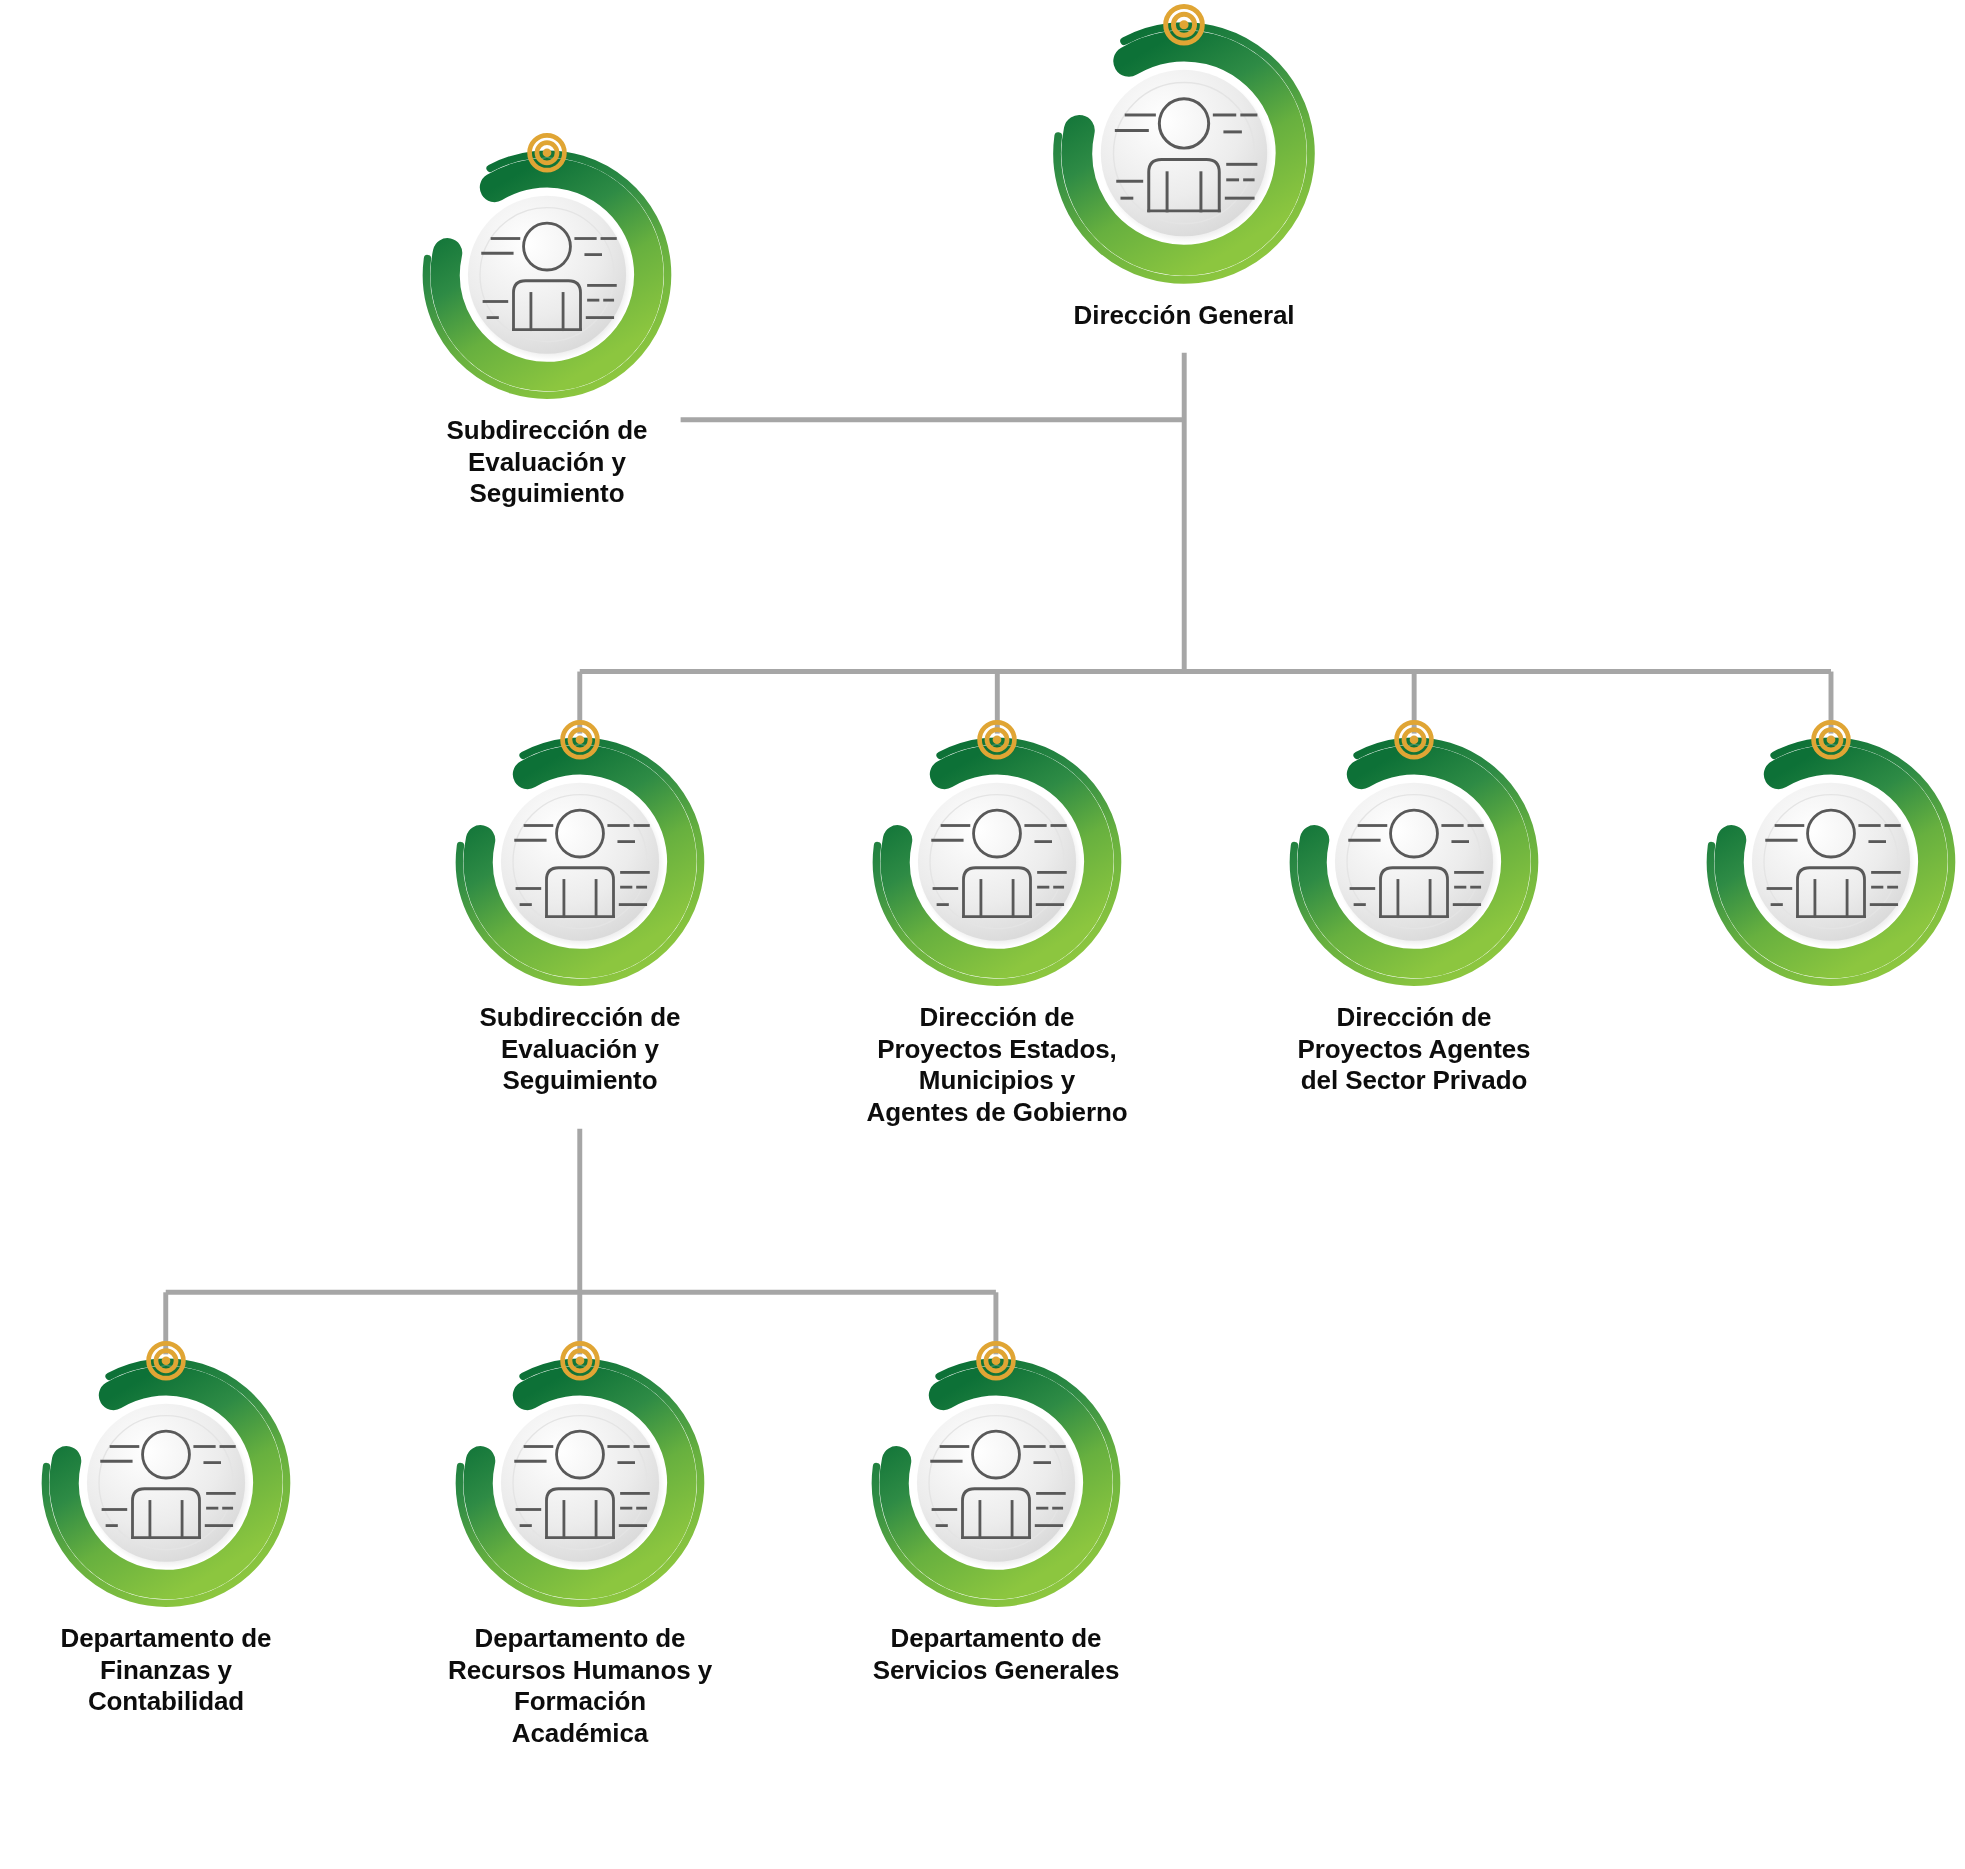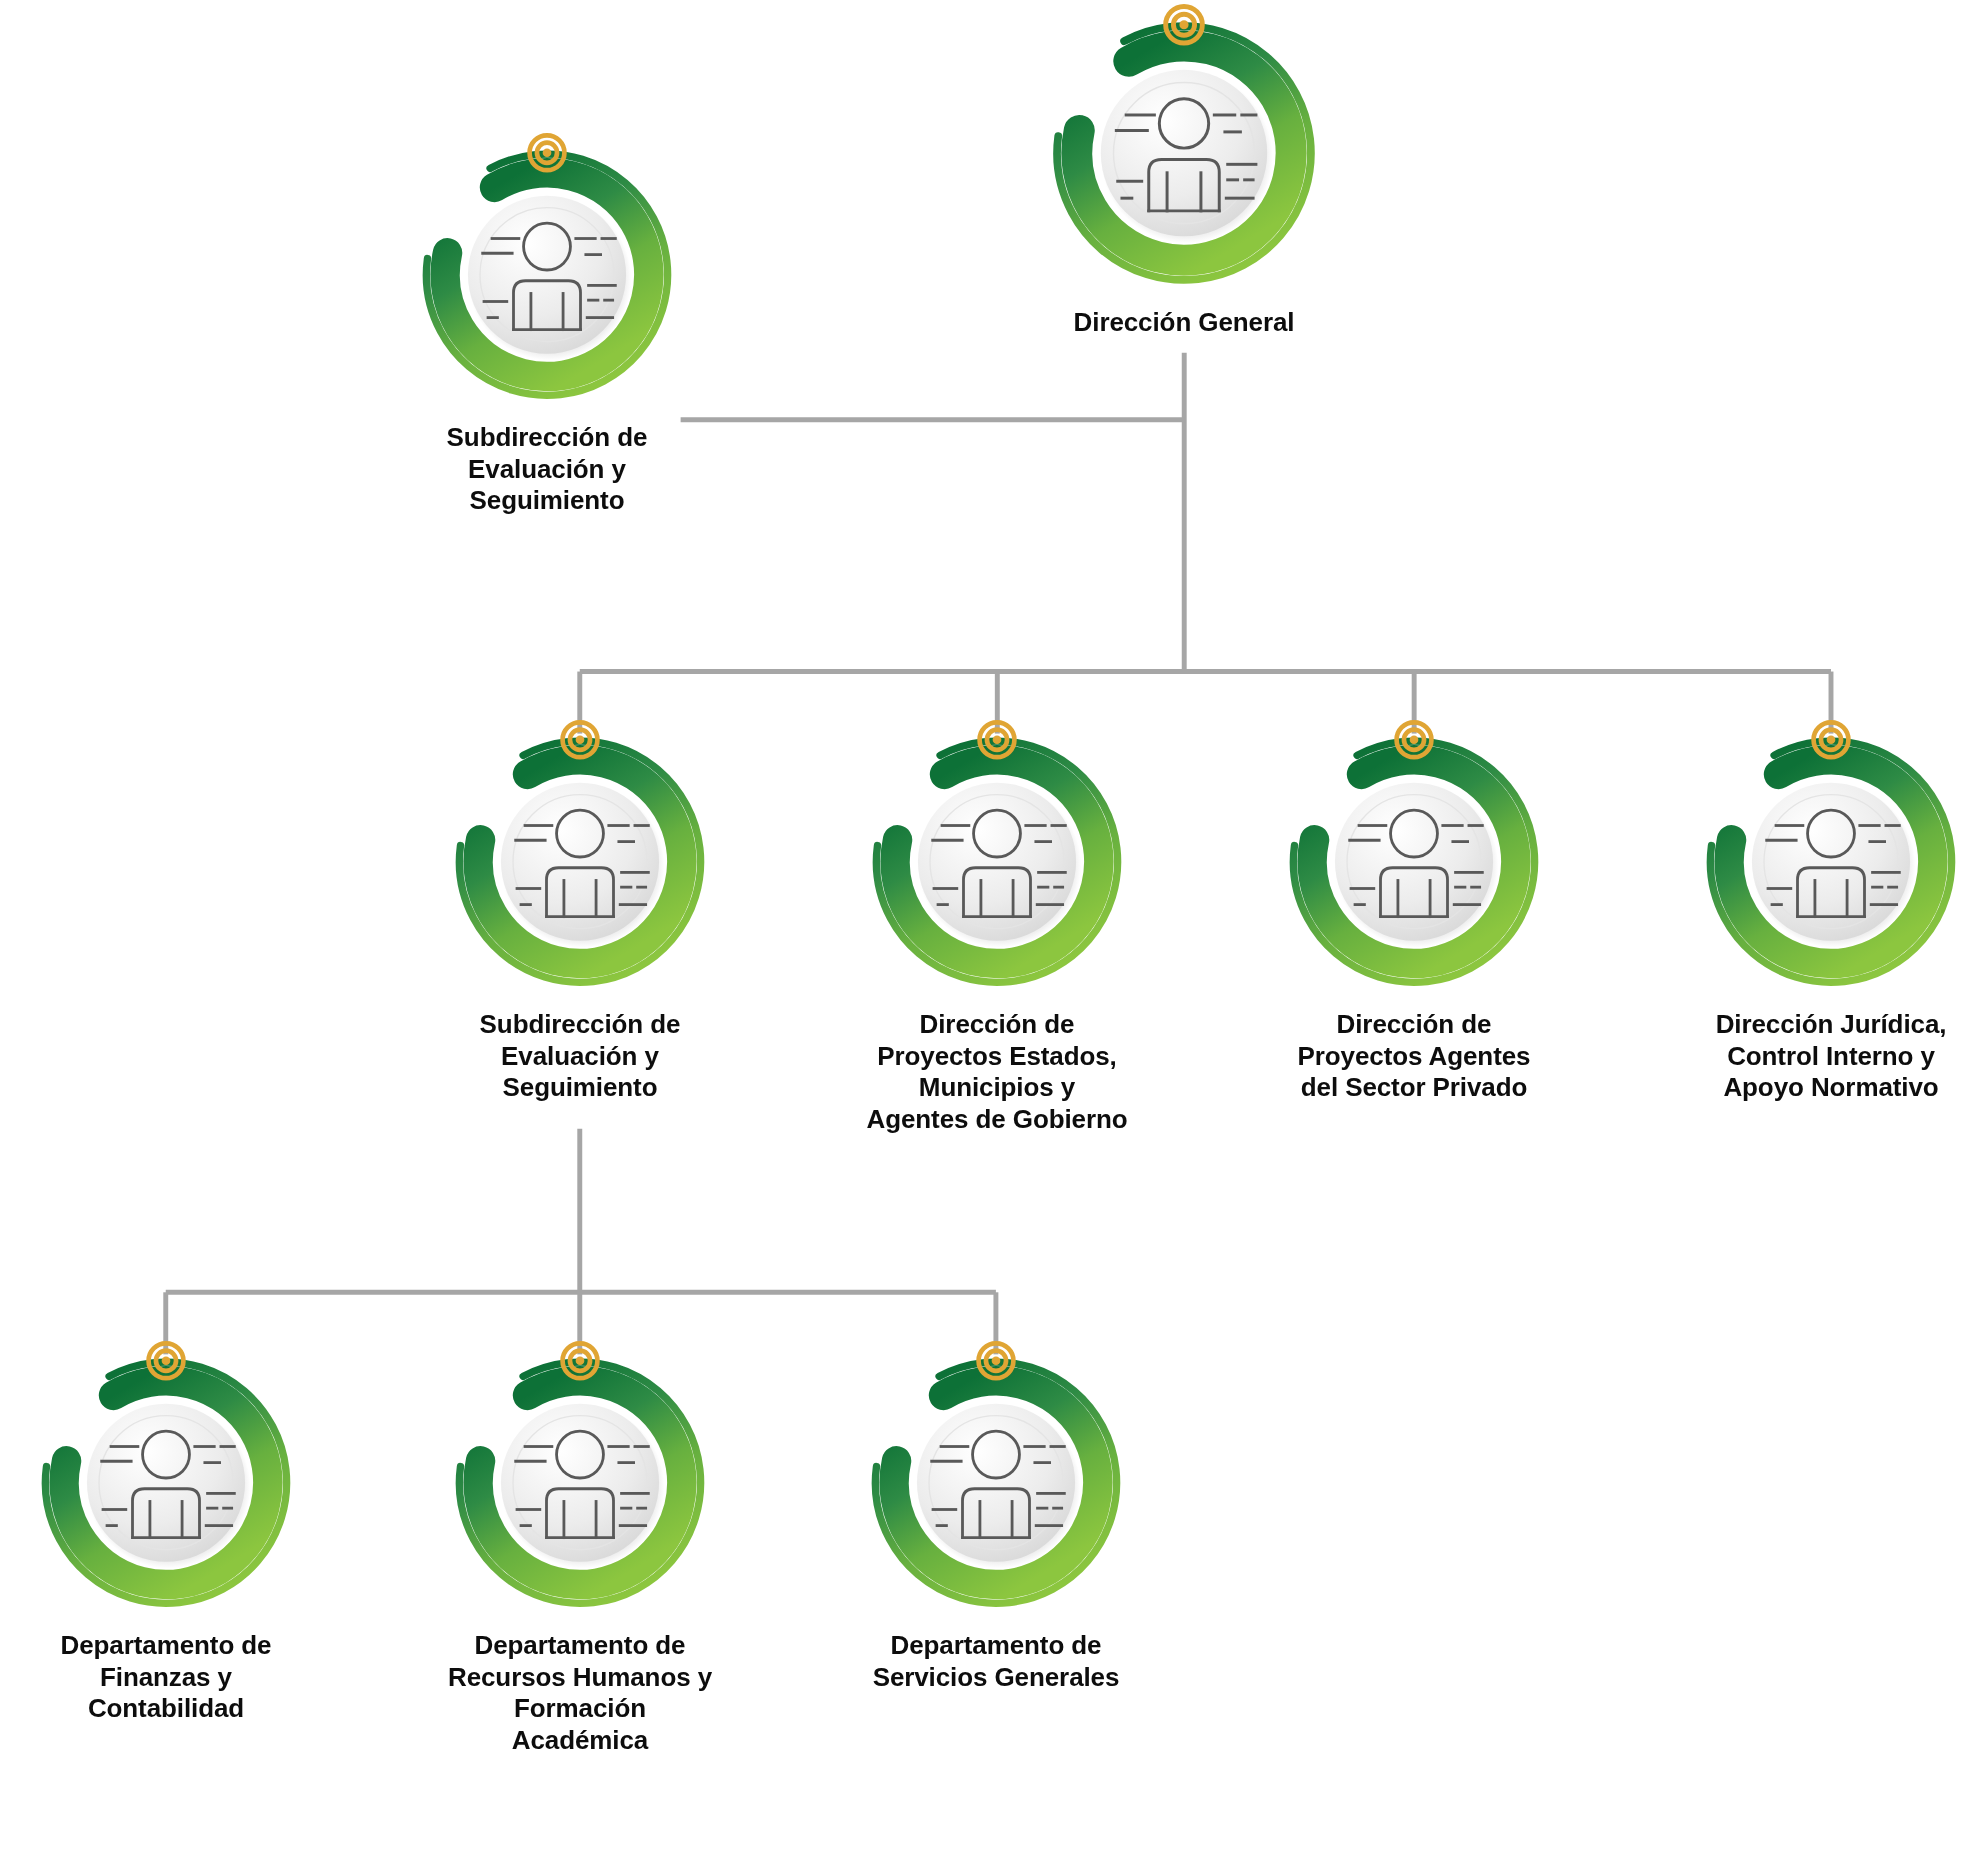--- a/index.html
+++ b/index.html
@@ -50,21 +50,21 @@
     overflow: visible;
   }
 
   .node-label {
     font-family: "Liberation Sans", sans-serif;
     font-weight: bold;
     font-size: 26px;
     line-height: 1.22;
     color: #0d0d0d;
     letter-spacing: -0.1px;
-    margin-top: 20px;
+    margin-top: 13px;
     white-space: pre-line;
   }
 
   
   .node.size-root   { width: 282px; }
   .node.size-root .node-graphic { width: 282px; height: 282px; }
   .node.size-root .node-graphic svg { width: 282px; height: 282px; }
 </style>
 </head>
 <body>
@@ -333,23 +333,20 @@
             <path d="M286,248 L298,248"></path>
             <path d="M260,274 L298,274"></path>
         </g>
         <g>
           <circle cx="200" cy="28" r="26" fill="none" stroke="#e0a534" stroke-width="7"></circle>
           <circle cx="200" cy="28" r="15" fill="none" stroke="#e0a534" stroke-width="7"></circle>
           <circle cx="200" cy="28" r="6.5" fill="#e0a534"></circle>
         </g>
       </svg>
     </div>
-    <div class="node-label">Dirección Jurídica,
-Control Interno y
-Apoyo Normativo</div>
   </div>
 
   <div class="node" style="left:32px; top:1342px;">
     <div class="node-graphic">
       <svg viewBox="0 0 400 400" xmlns="http://www.w3.org/2000/svg">
         <circle cx="200" cy="210" r="152" fill="none" stroke="url(#ringGradR)" stroke-width="44" stroke-linecap="round" stroke-dasharray="830 125" transform="rotate(-121 200 210)"></circle>
         <circle cx="200" cy="210" r="180" fill="none" stroke="url(#ringGradR)" stroke-width="11" stroke-linecap="round" stroke-dasharray="960 170" transform="rotate(-118 200 210)"></circle>
         <circle cx="204" cy="216" r="122" fill="url(#shadowGradR)"></circle>
         <circle cx="200" cy="210" r="118" fill="url(#discGradR)"></circle>
         <circle cx="200" cy="210" r="100" fill="none" stroke="#e4e4e4" stroke-width="2"></circle>

